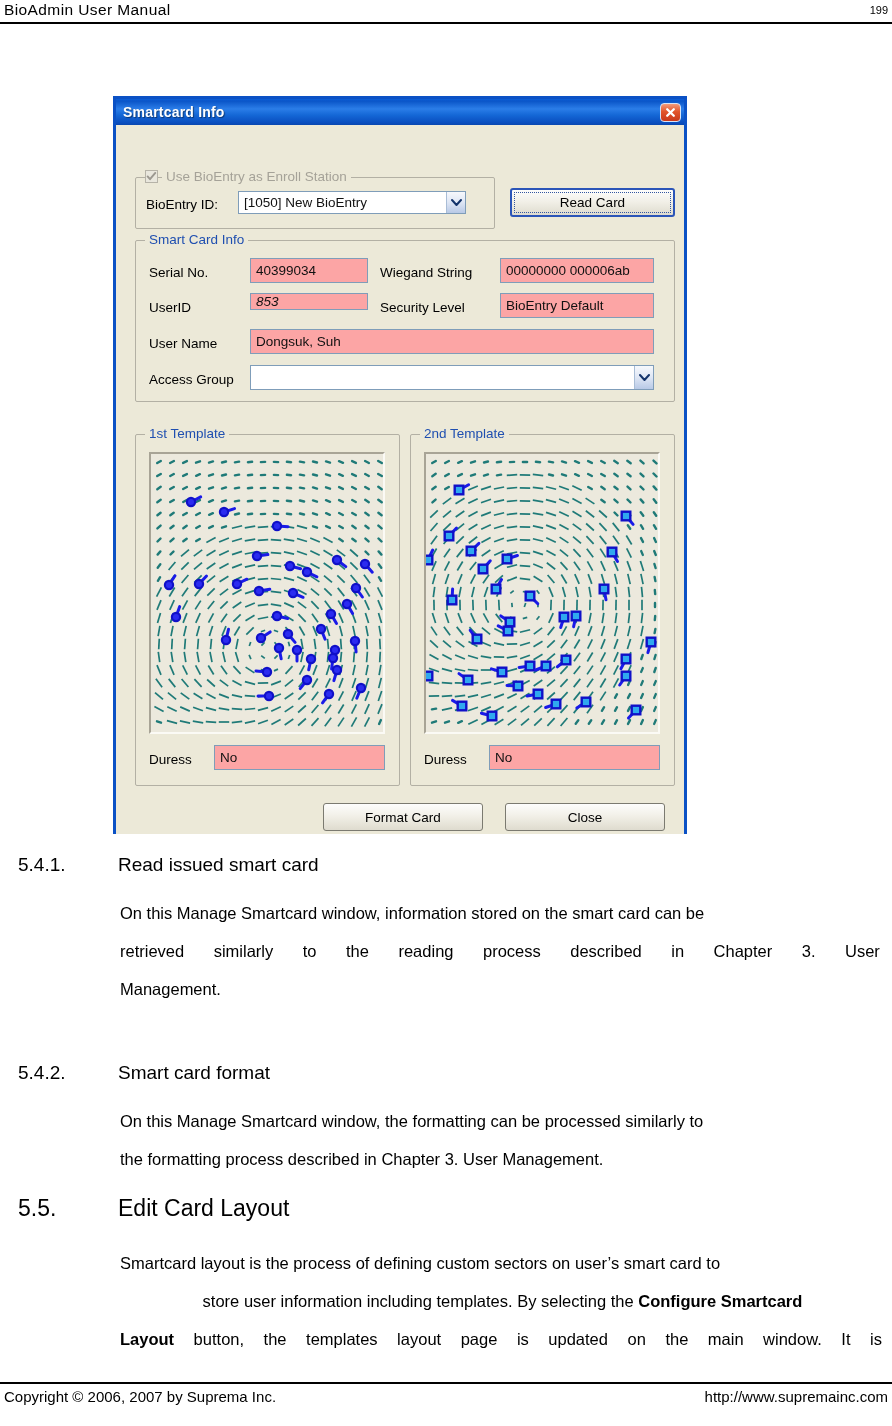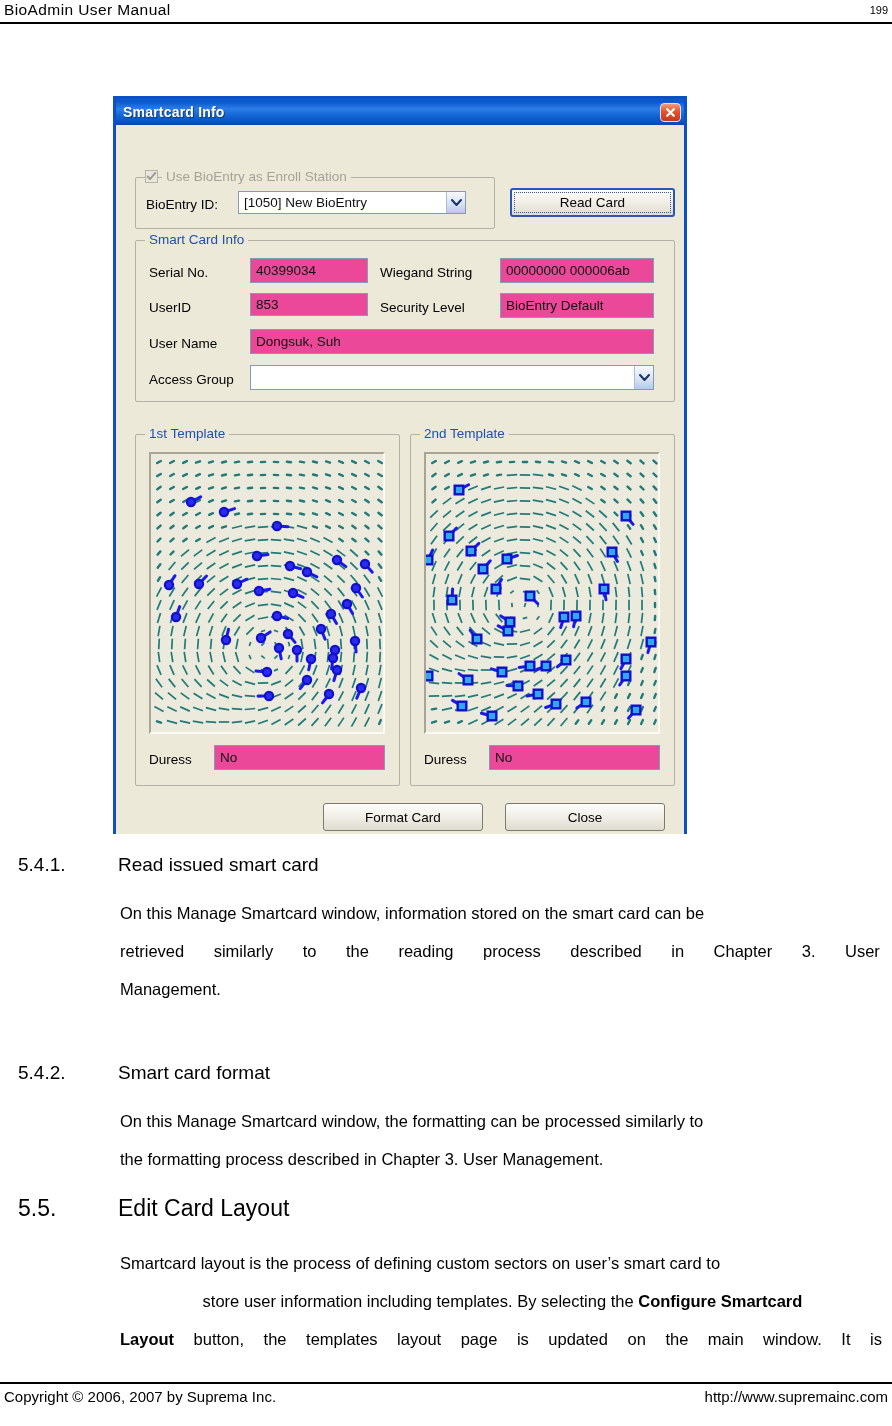--- a/index.html
+++ b/index.html
@@ -66,21 +66,21 @@
     padding:0 4px;font-size:13.5px;line-height:15px;white-space:nowrap;
   }
   .legend.blue{color:#1f4fb0;}
   .legend.gray{color:#a5a298;}
 
   .lbl{font-size:13.5px;color:#000;line-height:16px;white-space:nowrap;}
 
   
   .tbox{
     position:absolute;box-sizing:border-box;
-    background:#ec4899;border:1px solid #7f9db9;
+    background:#fca5a5;border:1px solid #7f9db9;
     font-size:13.5px;color:#111;
     display:flex;align-items:center;
     padding:0 5px;overflow:hidden;white-space:nowrap;
   }
 
   .combo{
     position:absolute;box-sizing:border-box;
     background:#ffffff;border:1px solid #7f9db9;
     display:flex;align-items:center;justify-content:space-between;
     font-size:13.5px;color:#111;padding:0 0 0 5px;overflow:hidden;white-space:nowrap;
@@ -184,21 +184,21 @@
     <div class="tbox" style="left:134px;top:133px;width:118px;height:25px;">
       <span>40399034</span>
     </div>
 
     <span class="lbl" style="position:absolute;left:264px;top:140px;">Wiegand String</span>
     <div class="tbox" style="left:384px;top:133px;width:154px;height:25px;">
       <span>00000000 000006ab</span>
     </div>
 
     <span class="lbl" style="position:absolute;left:33px;top:175px;">UserID</span>
-    <div class="tbox" style="left:134px;top:168px;width:118px;height:23px;">
+    <div class="tbox" style="left:134px;top:168px;width:118px;height:17px;font-style:italic;">
       <span>853</span>
     </div>
 
     <span class="lbl" style="position:absolute;left:264px;top:175px;">Security Level</span>
     <div class="tbox" style="left:384px;top:168px;width:154px;height:25px;">
       <span>BioEntry Default</span>
     </div>
 
     <span class="lbl" style="position:absolute;left:33px;top:211px;">User Name</span>
     <div class="tbox" style="left:134px;top:204px;width:404px;height:25px;">

